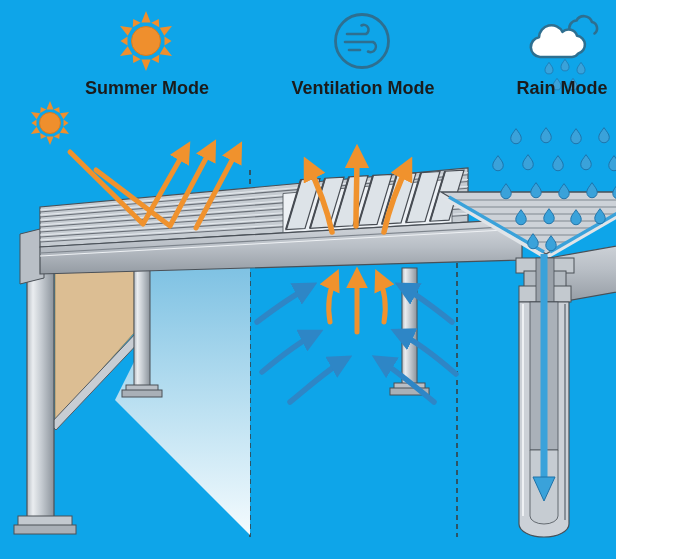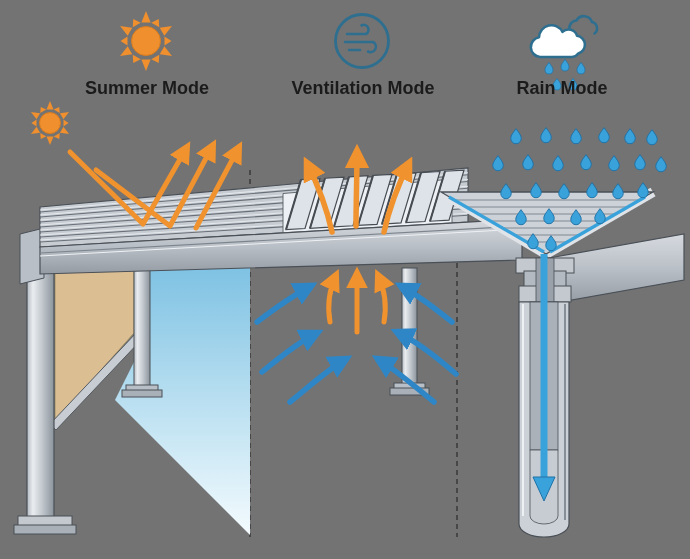--- a/index.html
+++ b/index.html
@@ -1,16 +1,16 @@
 <!DOCTYPE html>
 <html><head>
 <meta charset="utf-8">
 <style>
   html,body{margin:0;padding:0;background:#fff;}
-  .stage{position:relative;width:690px;height:559px;background:#737373;overflow:hidden;
+  .stage{position:relative;width:616px;height:559px;background:#0ea5e9;overflow:hidden;
          font-family:"Liberation Sans", sans-serif;}
   svg{position:absolute;inset:0;}
   text.mode-label{font-family:"Liberation Sans", sans-serif;font-size:18px;font-weight:700;
          fill:#1b1b1b;text-anchor:middle;}
 </style>
 </head>
 <body>
 
 <div class="stage">
 <svg viewBox="0 0 690 559" width="690" height="559">

